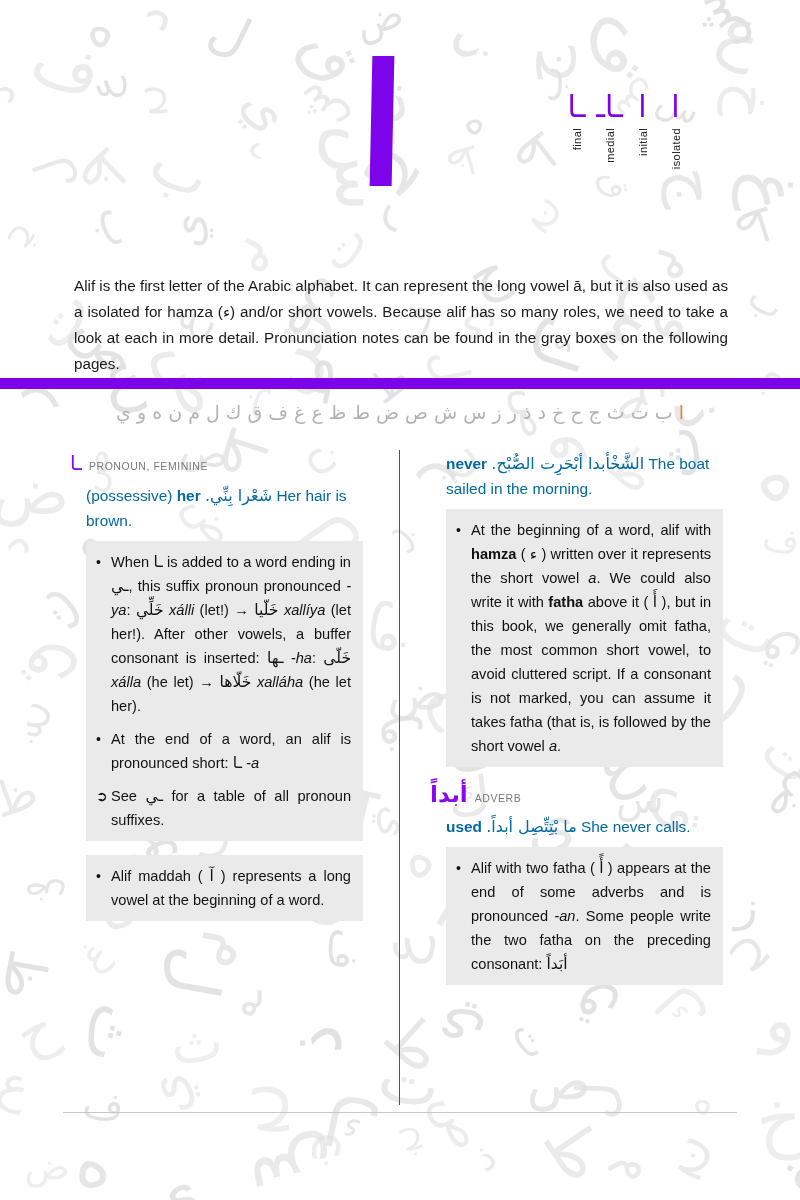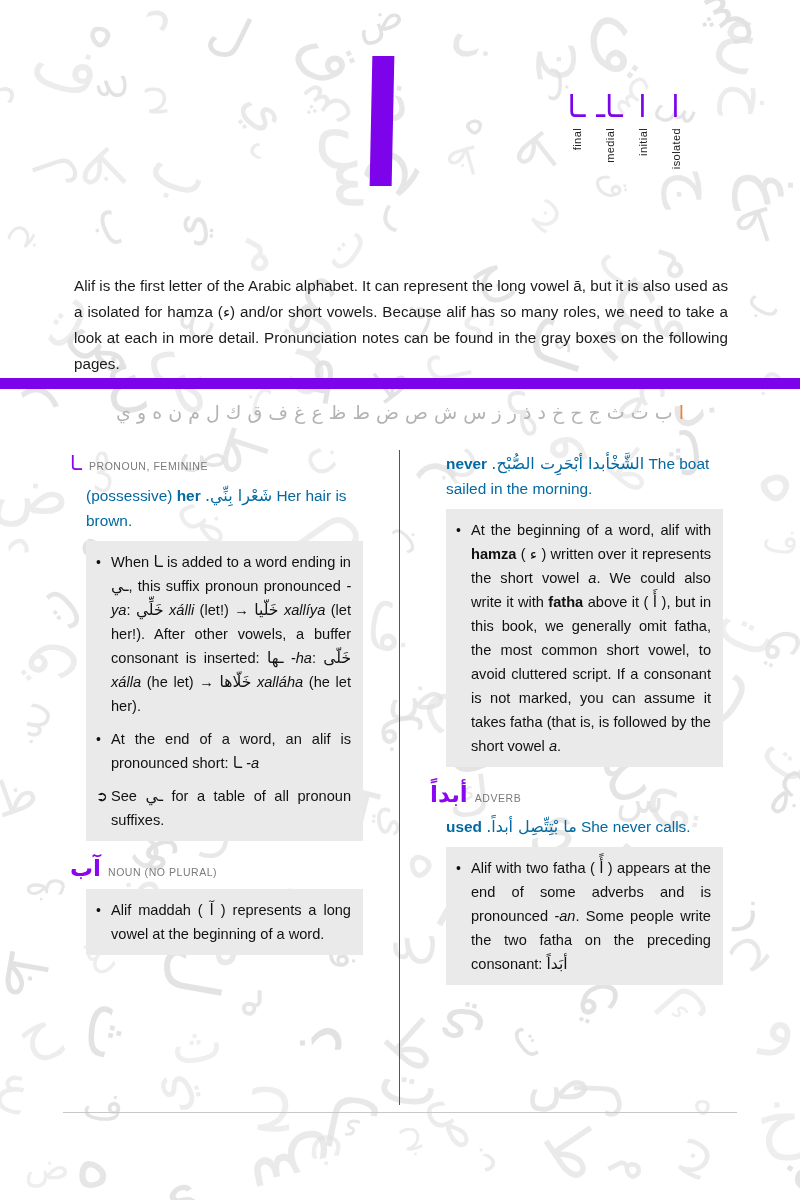--- a/index.html
+++ b/index.html
@@ -508,24 +508,20 @@
               <span class="note-text"><span>At the end of a word, an alif is pronounced short: </span><span class="ar">ـا</span><span> </span><em>-a</em></span>
             </div>
             <div class="note">
               <span class="marker">➲</span>
               <span class="note-text"><span>See </span><span class="ar">ـي</span><span> for a table of all pronoun suffixes.</span></span>
             </div>
           </div>
       </div>
 
       <div class="entry">
-        <div class="entry-head">
-          <span class="headword">آب</span>
-          <span class="pos">NOUN (NO PLURAL)</span>
-        </div>
         <div class="note-box">
             <div class="note">
               <span class="marker">•</span>
               <span class="note-text"><span>Alif maddah ( </span><span class="ar">آ</span><span> ) represents a long vowel at the beginning of a word.</span></span>
             </div>
           </div>
       </div>
 
     </div>
 

